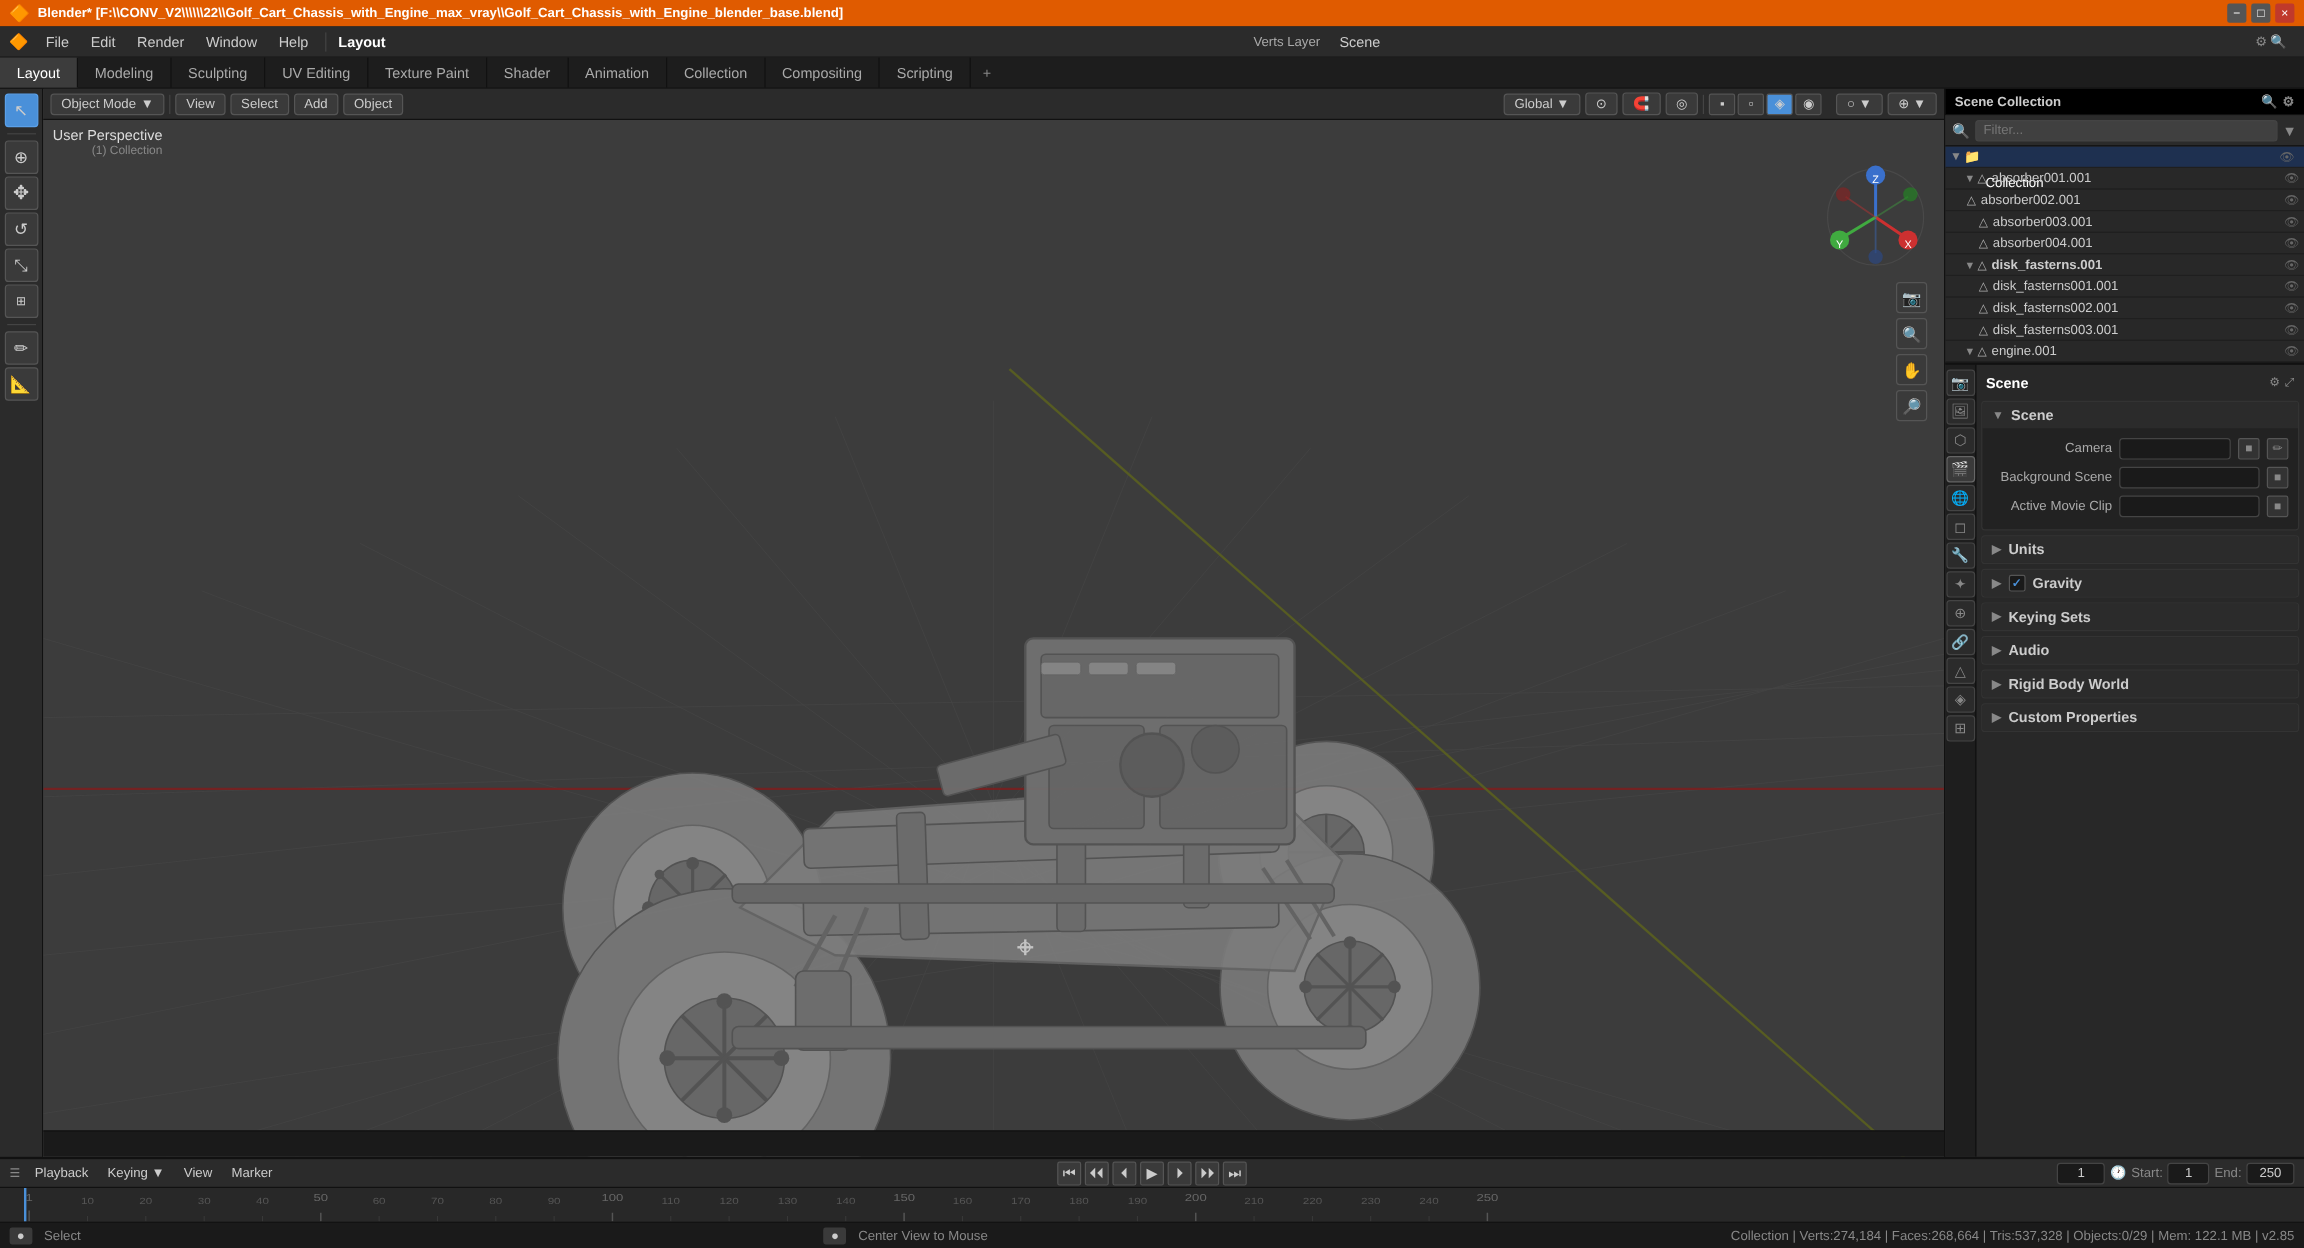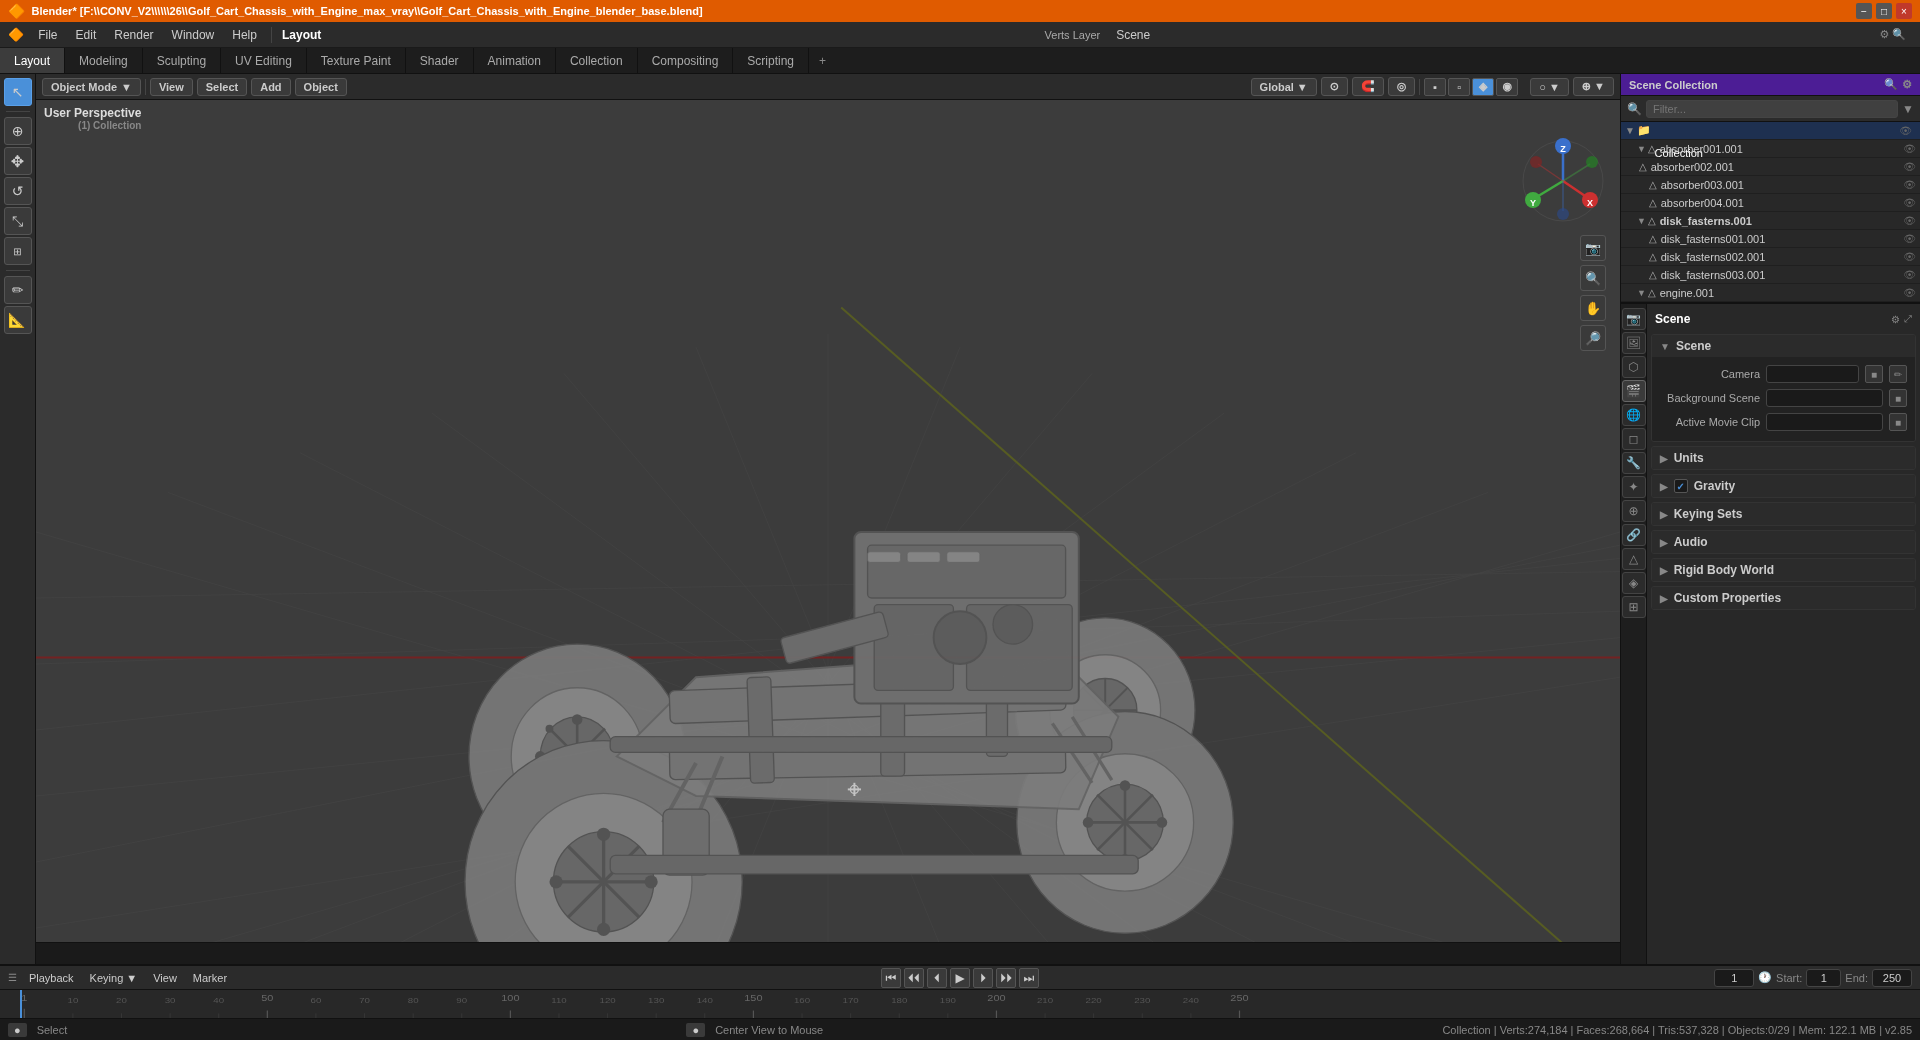--- a/index.html
+++ b/index.html
@@ -142,21 +142,20 @@
       background: #444;
       margin: 3px 0;
     }
 
     
     #viewport {
       flex: 1;
       background: #3a3a3a;
       position: relative;
       overflow: hidden;
-      font-weight: bold;
     }
     #viewport-header {
       position: absolute;
       top: 0;
       left: 0;
       right: 0;
       height: 26px;
       background: #2b2b2b;
       display: flex;
       align-items: center;
@@ -226,21 +225,21 @@
     
     #outliner {
       height: 230px;
       border-bottom: 2px solid #111;
       overflow: hidden;
       display: flex;
       flex-direction: column;
     }
     #outliner-header {
       height: 22px;
-      background: #4c1d95;
+      background: #000000;
       display: flex;
       align-items: center;
       padding: 0 8px;
       justify-content: space-between;
       font-size: 11px;
       font-weight: bold;
       color: #ccc;
       border-bottom: 1px solid #111;
     }
     #outliner-search {
@@ -466,21 +465,21 @@
       font-size: 10px;
       color: #4a90d9;
     }
   </style>
 </head>
 <body>
 
 <div id="titlebar">
   <div id="titlebar-left">
     <span style="font-size:14px;">🔶</span>
-    <span id="titlebar-title">Blender* [F:\\CONV_V2\\\\\\26\\Golf_Cart_Chassis_with_Engine_max_vray\\Golf_Cart_Chassis_with_Engine_blender_base.blend]</span>
+    <span id="titlebar-title">Blender* [F:\\CONV_V2\\\\\\22\\Golf_Cart_Chassis_with_Engine_max_vray\\Golf_Cart_Chassis_with_Engine_blender_base.blend]</span>
   </div>
   <div id="titlebar-controls">
     <button class="win-btn minimize">−</button>
     <button class="win-btn maximize">□</button>
     <button class="win-btn close">×</button>
   </div>
 </div>
 
 <div id="menubar">
   <span style="font-size:13px; margin-right:4px;">🔶</span>

